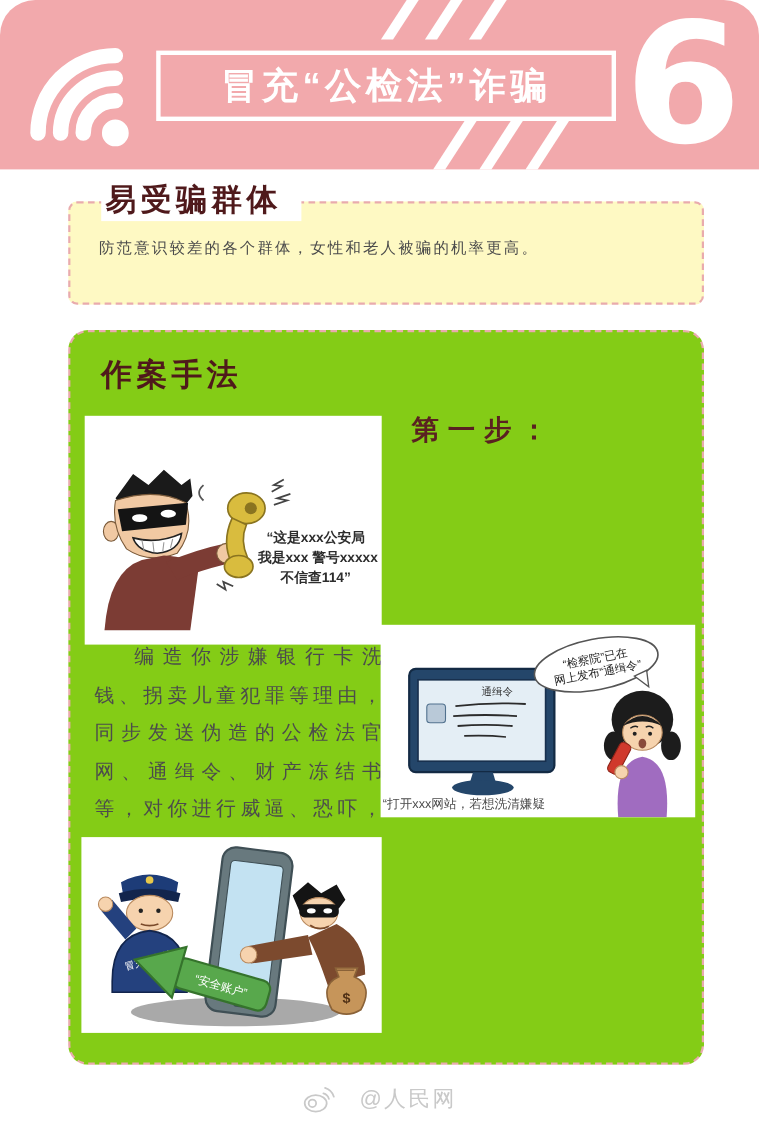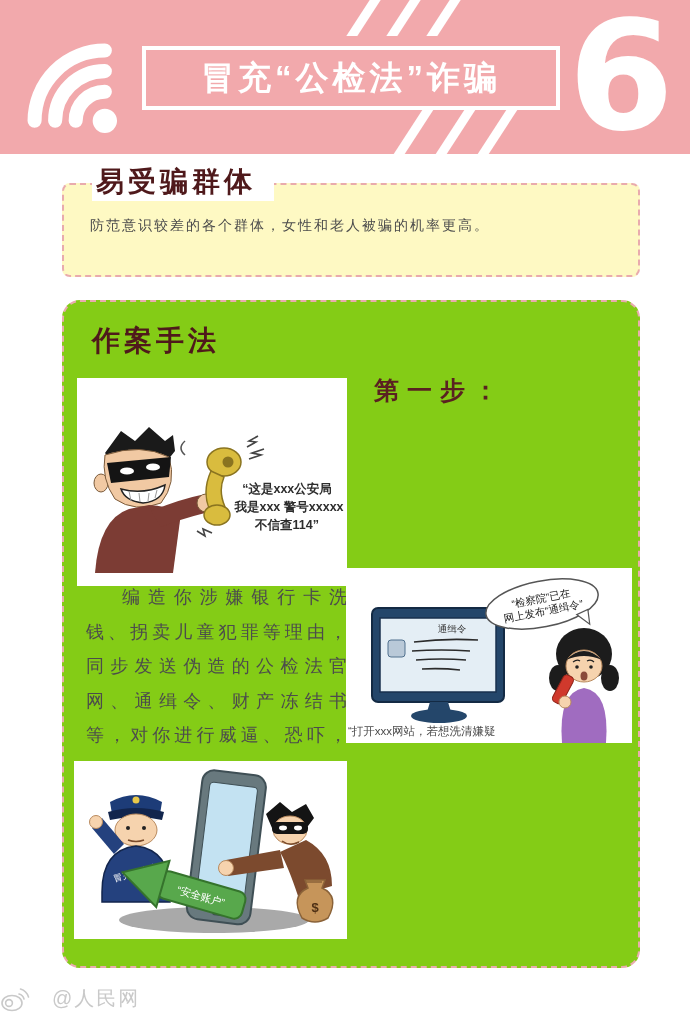--- a/index.html
+++ b/index.html
@@ -1,17 +1,17 @@
 <!DOCTYPE html>
 <html><head>
 <meta charset="utf-8">
 <style>
   html,body{margin:0;padding:0;background:#ffffff;}
   .poster{position:relative;width:690px;height:1021px;background:#ffffff;overflow:hidden;
-          font-family:"Liberation Sans","DejaVu Sans",sans-serif;}
+          font-family:"Liberation Sans","DejaVu Sans",sans-serif;border-radius:32px;}
 
   
   .band{position:absolute;left:0;top:0;width:690px;height:154px;background:#f2a9ac;}
   .stripe{position:absolute;background:#ffffff;transform:skewX(-33deg);}
   .stripe.t1{left:358px;top:0;width:11px;height:36px;}
   .stripe.t2{left:398px;top:0;width:11px;height:36px;}
   .stripe.t3{left:438px;top:0;width:11px;height:36px;}
   .stripe.b1{left:408px;top:110px;width:11px;height:44px;}
   .stripe.b2{left:450px;top:110px;width:11px;height:44px;}
   .stripe.b3{left:492px;top:110px;width:11px;height:44px;}
@@ -42,21 +42,21 @@
   .step-text{position:absolute;}
   .step1-text{left:310px;top:72px;width:276px;}
   .step2-text{left:22px;top:278px;width:264px;}
   .step3-text{left:292px;top:454px;width:280px;}
   .step-heading{font-size:25px;font-weight:bold;color:#5a2121;letter-spacing:8px;margin:0 0 10px 0;}
   .step-body{font-size:18px;color:#4c4c4c;line-height:1.92;letter-spacing:3px;text-indent:2em;
              margin:0;text-align:justify;}
 
   
   .watermark{position:absolute;left:0;right:0;top:985px;display:flex;align-items:center;
-             gap:22px;color:#c9c9c9;font-size:20px;letter-spacing:2px;}
+             justify-content:center;gap:22px;color:#c9c9c9;font-size:20px;letter-spacing:2px;}
 </style>
 </head>
 <body>
 
 <div class="poster">
 
   <div class="band">
     <div class="stripe t1"></div>
     <div class="stripe t2"></div>
     <div class="stripe t3"></div>

